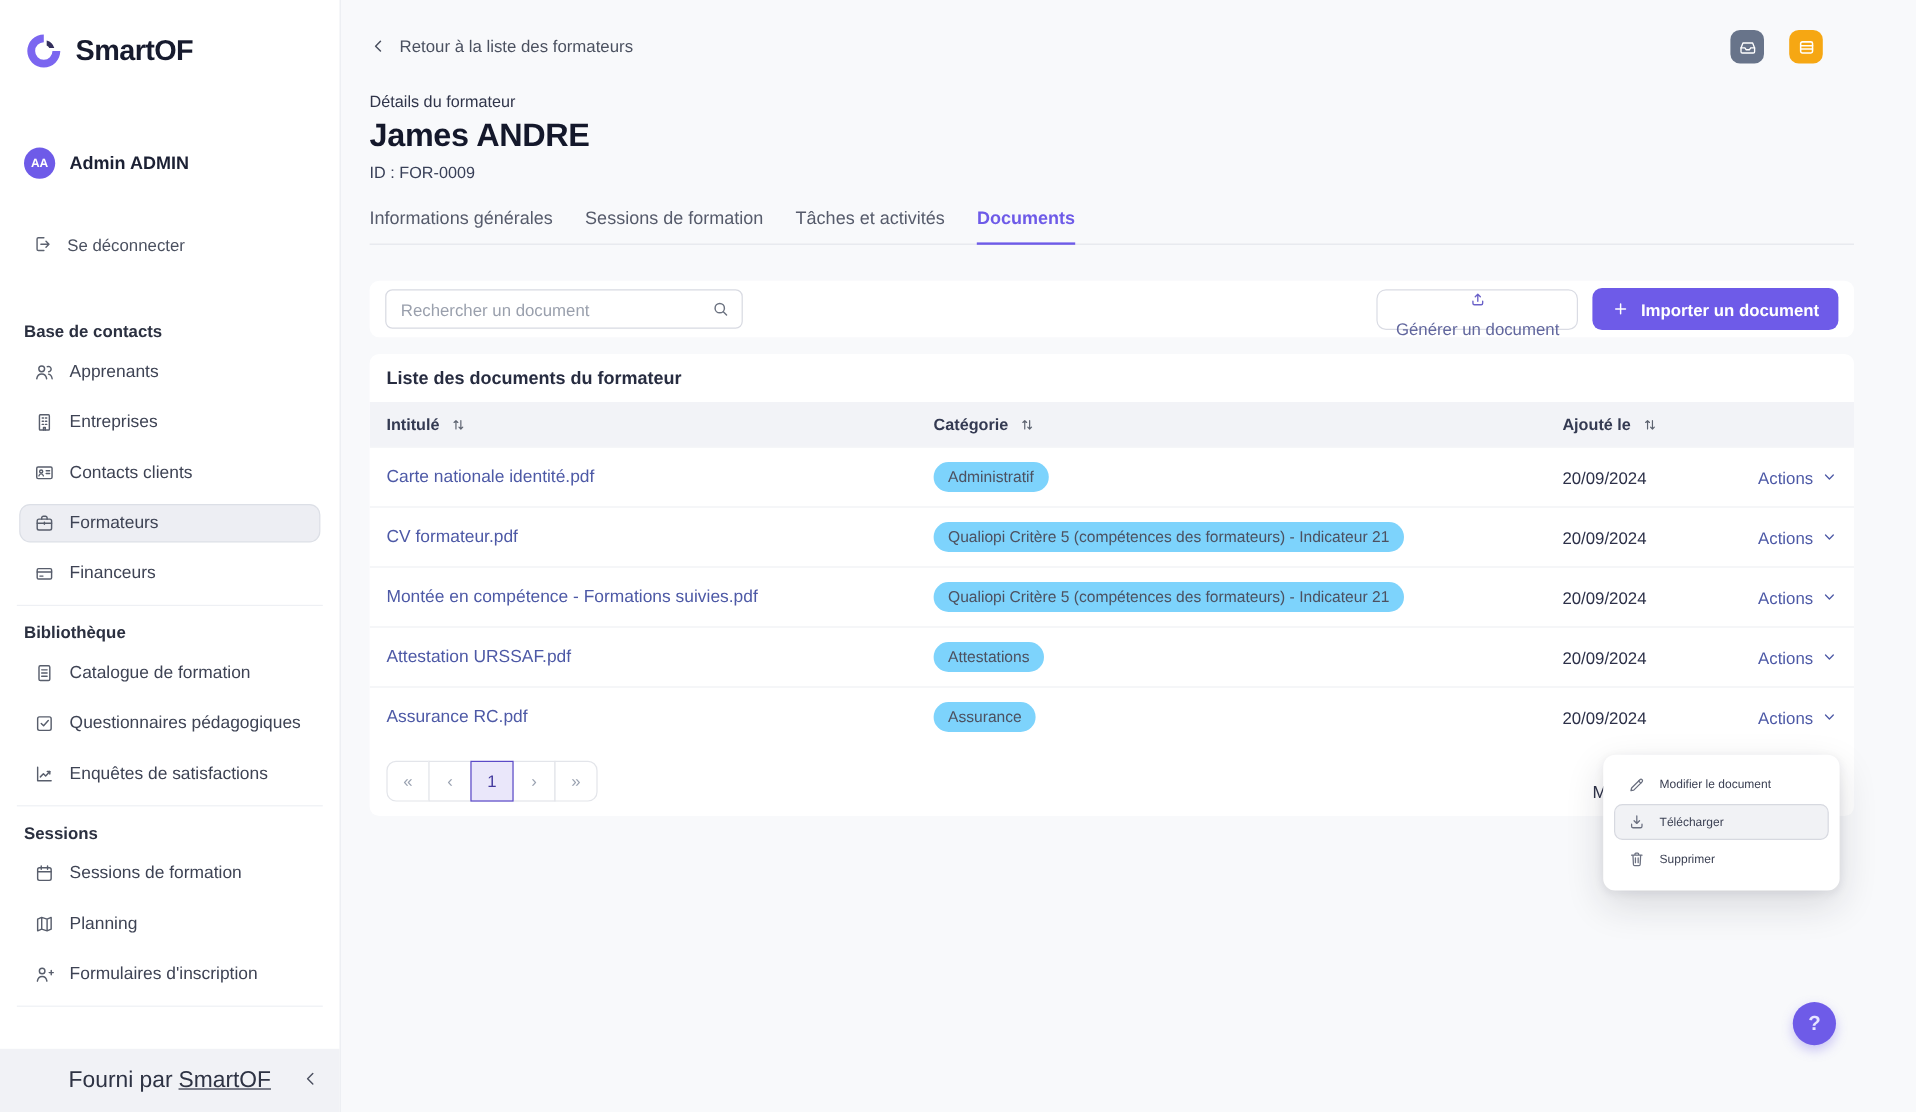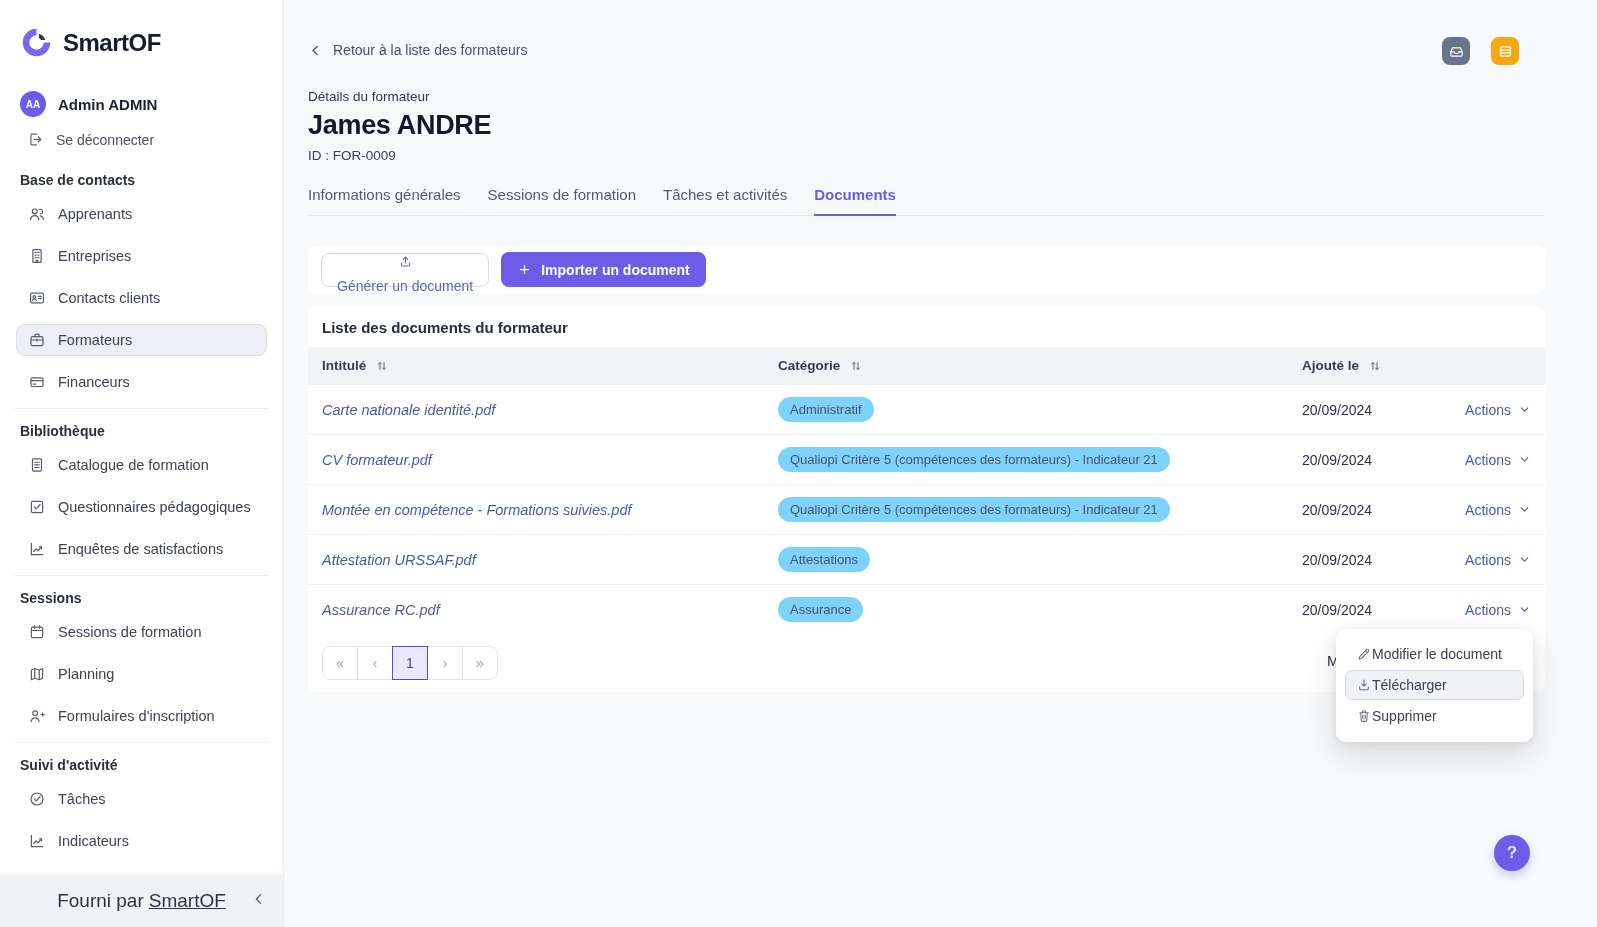--- a/index.html
+++ b/index.html
@@ -9,40 +9,40 @@
     --text:#3e4354;
     --muted:#6b7280;
     --line:#e7e9ee;
     --bg:#f8f9fb;
   }
   *{box-sizing:border-box;margin:0;padding:0;font-family:"Liberation Sans",sans-serif;}
   html,body{width:1597px;height:927px;overflow:hidden;}
   body{background:var(--bg);display:flex;position:relative;}
 
   
-  .sidebar{width:284px;min-width:284px;background:#fff;border-right:1px solid #e9ebf0;display:flex;flex-direction:column;position:relative;}
+  .sidebar{width:284px;min-width:284px;background:#fff;border-right:1px solid #e9ebf0;display:flex;flex-direction:column;position:relative;gap:32px;}
   .logo-row{display:flex;align-items:center;gap:10px;padding:26px 20px 16px;}
   .brand-name{font-size:24px;font-weight:800;color:#171b2e;letter-spacing:-0.5px;}
   .user-row{display:flex;align-items:center;gap:12px;padding:16px 20px 4px;}
   .avatar{width:26px;height:26px;border-radius:50%;background:var(--accent);color:#fff;font-size:10px;font-weight:700;display:flex;align-items:center;justify-content:center;}
   .user-name{font-size:15px;font-weight:700;color:#1c2134;}
   .logout-row{display:flex;align-items:center;gap:12px;padding:10px 20px 4px 27px;color:#4b5160;font-size:14px;cursor:pointer;}
   .logout-row .icon{color:#5d6370;display:flex;}
   .side-nav{flex:1;overflow:hidden;padding-top:6px;}
   .section-title{font-weight:700;font-size:14px;color:#2b3040;padding:0 20px;margin:14px 0 10px;}
   .divider{height:1px;background:#eef0f4;margin:8px 14px;}
   .sidebar-item{display:flex;align-items:center;gap:12px;padding:6px 11px;margin:0 16px 10px;border:1px solid transparent;border-radius:9px;color:#3e4354;font-size:14.5px;cursor:pointer;}
   .sidebar-item.active{background:#edeef3;border-color:#dcdfe6;}
   .sidebar-item .icon{color:#585e6c;display:flex;}
   .side-footer{height:53px;background:#f1f2f6;display:flex;align-items:center;justify-content:center;position:relative;font-size:19px;color:#2e3344;}
   .side-footer .brand-link{text-decoration:underline;margin-left:5px;cursor:pointer;}
   .collapse-btn{position:absolute;right:16px;top:17px;color:#4b5060;cursor:pointer;display:flex;}
 
   
-  .main{flex:1;position:relative;padding:16px 52px 0 24px;}
+  .main{flex:1;position:relative;padding:4px 52px 0 24px;}
   .topbar{padding-top:26px;display:flex;justify-content:space-between;align-items:flex-start;}
   .back-link{display:flex;align-items:center;gap:10px;color:#4b5160;font-size:14px;cursor:pointer;}
   .top-icons{display:flex;gap:21px;margin-top:-5px;margin-right:26px;}
   .icon-btn{width:28px;height:28px;border-radius:8px;display:flex;align-items:center;justify-content:center;color:#fff;cursor:pointer;}
   .icon-btn.slate{background:#68748a;}
   .icon-btn.amber{background:#f6a713;}
 
   .page-head{margin-top:24px;}
   .eyebrow{font-size:13.5px;color:#30354a;}
   .page-title{font-size:27px;font-weight:800;color:var(--ink);letter-spacing:-0.3px;margin:6px 0 7px;}
@@ -61,34 +61,34 @@
   .btn-outline{display:flex;gap:9px;align-items:center;height:34px;padding:0 15px;border:1px solid #dadce4;border-radius:8px;background:#fff;color:#62679e;font-size:14px;cursor:pointer;flex-direction:column;}
   .btn-primary{display:flex;gap:9px;align-items:center;height:35px;padding:0 16px;border:none;border-radius:8px;background:var(--accent);color:#fff;font-size:14px;font-weight:600;margin-left:12px;cursor:pointer;}
 
   .card{margin-top:14px;background:#fff;border-radius:8px;overflow:hidden;position:relative;}
   .card-title{padding:12px 14px 11px;font-size:15px;font-weight:700;color:#272c40;}
   .thead,.trow{display:grid;grid-template-columns:456px 524px 1fr 62px;align-items:center;padding:0 14px;}
   .thead{background:#f2f3f7;height:37px;font-size:13.5px;font-weight:700;color:#343a52;}
   .th{display:flex;align-items:center;gap:9px;}
   .sort{color:#5d6370;display:flex;cursor:pointer;}
   .trow{height:50px;border-top:1px solid #eef0f3;}
-  .doc-link{color:var(--link);font-size:14.5px;cursor:pointer;font-style:italic;}
+  .doc-link{color:var(--link);font-size:14.5px;cursor:pointer;}
   .badge{display:inline-block;background:#7dd3fc;color:#4d5160;font-size:13px;padding:5px 12px;border-radius:14px;max-width:100%;}
   .cell-date{font-size:14px;color:#2c3048;}
   .actions-link{display:flex;align-items:center;gap:7px;color:var(--link);font-size:14px;cursor:pointer;justify-self:end;}
   .pagination-row{padding:12px 14px;display:flex;align-items:center;position:relative;}
   .pg-btn{width:36px;height:34px;border:1px solid #e3e5ea;margin-left:-1px;display:flex;align-items:center;justify-content:center;background:#fff;color:#9aa2b1;font-size:14px;cursor:pointer;}
   .pg-btn:first-child{border-top-left-radius:8px;border-bottom-left-radius:8px;margin-left:0;}
   .pg-btn:last-child{border-top-right-radius:8px;border-bottom-right-radius:8px;}
   .pg-btn.active{background:#eae7fa;border-color:#5b4ac7;color:#443a9e;z-index:1;position:relative;}
   .partial-text{position:absolute;left:1327px;top:653px;font-size:14.5px;color:#2e3248;z-index:5;}
 
   
   .dropdown{position:absolute;left:1336px;top:629px;width:197px;background:#fff;border-radius:10px;box-shadow:0 12px 32px rgba(25,28,45,.14),0 2px 8px rgba(25,28,45,.08);padding:10px 9px;z-index:50;}
-  .dd-item{display:flex;align-items:center;padding:6px 10px;border:1px solid transparent;border-radius:7px;font-size:14px;color:#3a3f52;cursor:pointer;margin-bottom:1px;text-align:center;}
+  .dd-item{display:flex;align-items:center;gap:11px;padding:6px 10px;border:1px solid transparent;border-radius:7px;font-size:10px;color:#3a3f52;cursor:pointer;margin-bottom:1px;text-align:center;}
   .dd-item .icon{color:#6b7080;display:flex;}
   .dd-item.highlight{background:#f1f2f5;border-color:#d7d9e0;}
 
   .help-fab{position:absolute;left:1494px;top:835px;width:36px;height:36px;border-radius:50%;background:var(--accent);color:#e8e5ff;display:flex;align-items:center;justify-content:center;font-size:17px;font-weight:700;box-shadow:0 4px 10px rgba(110,91,232,.35);cursor:pointer;z-index:60;}
 </style>
 </head>
 <body>
 
 <svg width="0" height="0" style="position:absolute">
   <defs>
@@ -386,20 +386,28 @@
   </div>
 
   <div class="tabs">
     <div class="tab">Informations générales</div>
     <div class="tab">Sessions de formation</div>
     <div class="tab">Tâches et activités</div>
     <div class="tab active">Documents</div>
   </div>
 
   <div class="toolbar">
+    <div class="search-wrap">
+      <input class="search-input" type="text" placeholder="Rechercher un document" style="">
+      <span class="search-icon">
+          <svg width="17" height="17" viewBox="0 0 24 24" fill="none" stroke="currentColor" stroke-width="1.7" stroke-linecap="round" stroke-linejoin="round">
+            <use href="#i-search"></use>
+          </svg>
+        </span>
+    </div>
     <div class="toolbar-actions">
       <button class="btn-outline">
         <span style="display:flex;color:#6a61c8">
             <svg width="15" height="15" viewBox="0 0 24 24" fill="none" stroke="currentColor" stroke-width="1.8" stroke-linecap="round" stroke-linejoin="round">
               <use href="#i-upload"></use>
             </svg>
           </span>
         <span>Générer un document</span>
       </button>
       <button class="btn-primary">

